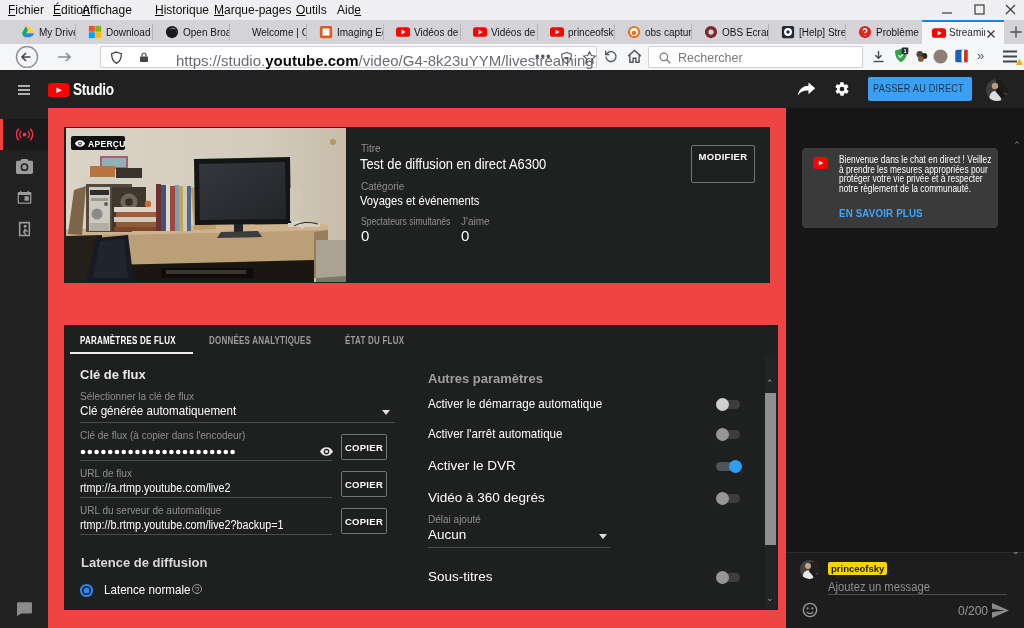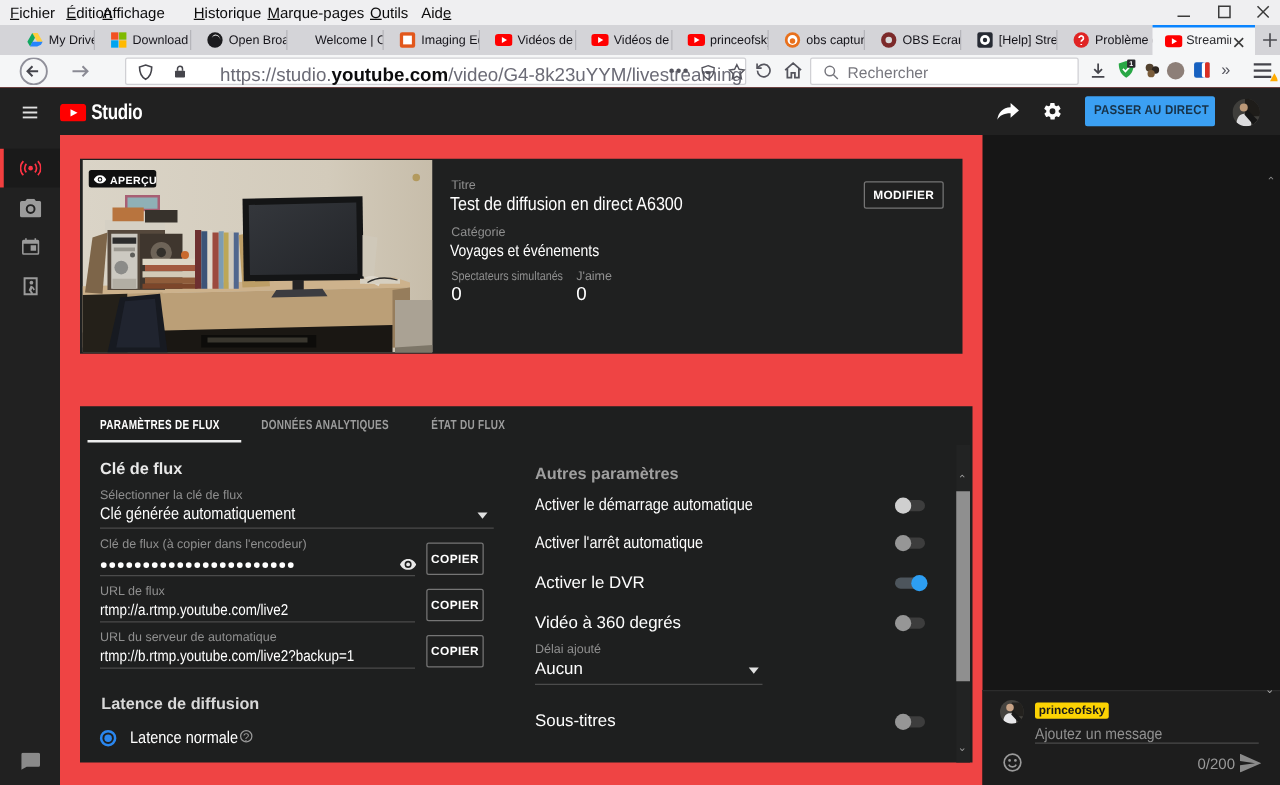--- a/index.html
+++ b/index.html
@@ -235,21 +235,21 @@
         <rect width="21" height="14.5" rx="3.2" fill="#f00"></rect>
         <path d="M8.4 4.4 L14 7.25 L8.4 10.1 Z" fill="#fff"></path>
       </svg>
     <span class="ab" style="left:73px;top:10px;color:#fff;font-size:17px;font-weight:bold;letter-spacing:-.3px;transform:scaleX(.8);transform-origin:0 0">Studio</span>
     <svg class="ab" style="left:797px;top:12px" width="19" height="15" viewBox="0 0 24 19">
         <path d="M14.5 0.5 L23 8 L14.5 15.5 V10.8 C7.5 10.8 3.5 13 1 17.5 C2 10 6.5 5.2 14.5 4.8 Z" fill="#fdfdfd"></path>
       </svg>
     <svg class="ab" style="left:834px;top:11px" width="16" height="16" viewBox="0 0 24 24">
         <path fill="#fdfdfd" d="M19.4 13c0-.3.1-.6.1-1s0-.7-.1-1l2.1-1.7c.2-.1.2-.4.1-.6l-2-3.5c-.1-.2-.4-.3-.6-.2l-2.5 1a7.3 7.3 0 0 0-1.7-1l-.4-2.6c0-.2-.2-.4-.5-.4h-4c-.2 0-.4.2-.5.4l-.4 2.6c-.6.3-1.2.6-1.7 1l-2.5-1c-.2-.1-.5 0-.6.2l-2 3.5c-.1.2-.1.5.1.6L4.6 11c0 .3-.1.6-.1 1s0 .7.1 1l-2.1 1.7c-.2.1-.2.4-.1.6l2 3.5c.1.2.4.3.6.2l2.5-1c.5.4 1.1.7 1.7 1l.4 2.6c0 .2.2.4.5.4h4c.2 0 .4-.2.5-.4l.4-2.6c.6-.3 1.2-.6 1.7-1l2.5 1c.2.1.5 0 .6-.2l2-3.5c.1-.2.1-.5-.1-.6L19.4 13zM12 15.5A3.5 3.5 0 1 1 12 8.5a3.5 3.5 0 0 1 0 7z"></path>
       </svg>
-    <div class="ab" style="left:868px;top:7px;width:104px;height:24px;background:#3ba0f3;border-radius:2px;text-align:right;line-height:24px;font-size:10.5px;font-weight:bold;color:#173248;font-size:10.2px"><span style="display:inline-block;transform:scaleX(.9);letter-spacing:.2px">PASSER AU DIRECT</span></div>
+    <div class="ab" style="left:868px;top:7px;width:104px;height:24px;background:#3ba0f3;border-radius:2px;text-align:left;line-height:24px;font-size:10.5px;font-weight:normal;color:#173248;font-size:10.2px"><span style="display:inline-block;transform:scaleX(.9);letter-spacing:.2px">PASSER AU DIRECT</span></div>
     <svg class="ab" style="left:986px;top:9px" width="22" height="22">
         <defs>
           <clipPath id="avc">
             <circle cx="11" cy="11" r="11"></circle>
           </clipPath>
         </defs>
         <g clip-path="url(#avc)">
           <rect width="22" height="22" fill="#3f3e3b"></rect>
           <rect x="10" y="0" width="12" height="14" fill="#1e1c19"></rect>
           <circle cx="9" cy="7" r="3.2" fill="#bb9878"></circle>
@@ -366,21 +366,21 @@
     </svg>
     <div class="ab" style="left:7px;top:9px;width:54px;height:14px;background:#101010;border-radius:2px">
       <svg class="ab" style="left:4px;top:3.5px" width="10" height="7" viewBox="0 0 24 16">
           <path d="M12 0 C6 0 2 4 0 8 C2 12 6 16 12 16 C18 16 22 12 24 8 C22 4 18 0 12 0 Z M12 12.5 A4.5 4.5 0 1 1 12 3.5 A4.5 4.5 0 0 1 12 12.5 Z" fill="#fff"></path>
           <circle cx="12" cy="8" r="2.4" fill="#fff"></circle>
         </svg>
       <span class="ab" style="left:17px;top:2.5px;font-size:8.5px;font-weight:bold;color:#fff;letter-spacing:.3px">APERÇU</span>
     </div>
     <span class="ab lbl" style="left:297px;top:16px">Titre</span>
     <span class="ab cx" style="left:296px;top:28px;color:#fff;font-size:15px">Test de diffusion en direct A6300</span>
-    <div class="obtn" style="left:627px;top:18px;width:64px;height:22px;line-height:21px">MODIFIER</div>
+    <div class="obtn" style="left:627px;top:18px;width:64px;height:38px;line-height:21px">MODIFIER</div>
     <span class="ab lbl" style="left:297px;top:54px">Catégorie</span>
     <span class="ab cx" style="left:296px;top:66px;color:#fff;font-size:13px">Voyages et événements</span>
     <span class="ab lbl cx" style="left:297px;top:89px">Spectateurs simultanés</span>
     <span class="ab lbl" style="left:397px;top:89px">J'aime</span>
     <span class="ab" style="left:297px;top:100px;color:#fff;font-size:15px">0</span>
     <span class="ab" style="left:397px;top:100px;color:#fff;font-size:15px">0</span>
   </div>
   <div class="ab" id="card2">
     <span class="ab" style="left:16px;top:9px;color:#fff;font-size:10.5px;font-weight:bold;letter-spacing:.3px;transform:scaleX(.76);transform-origin:0 0;white-space:nowrap">PARAMÈTRES DE FLUX</span>
     <div class="ab" style="left:6px;top:27px;width:123px;height:2px;background:#ededed"></div>
@@ -471,20 +471,28 @@
         <div class="kn" style="left:0;background:#969696"></div>
       </div>
 
     <div class="ab" style="left:701px;top:31px;width:11px;height:254px;background:#222323"></div>
     <div class="ab" style="left:701px;top:68px;width:11px;height:152px;background:#8f8f8f"></div>
     <span class="ab" style="left:702px;top:53px;color:#9a9a9a;font-size:9px">⌃</span>
     <span class="ab" style="left:702px;top:268px;color:#9a9a9a;font-size:9px">⌄</span>
   </div>
   <div class="ab" id="chat">
     <span class="ab" style="left:227px;top:32px;color:#8a8a8a;font-size:9px">⌃</span>
+    <div class="ab" style="left:16px;top:40px;width:196px;height:80px;background:#3a3a3a;border-radius:4px">
+      <svg class="ab" style="left:11px;top:9px" width="15" height="12" viewBox="0 0 16 13">
+          <rect width="16" height="13" rx="3" fill="#f00"></rect>
+          <path d="M6.2 3.8 L11 6.5 L6.2 9.2 Z" fill="#fff"></path>
+        </svg>
+      <div class="ab" style="left:37px;top:7px;width:200px;color:#fff;font-size:11px;line-height:9.7px;transform:scaleX(.76);transform-origin:0 0;white-space:nowrap">Bienvenue dans le chat en direct ! Veillez<br>à prendre les mesures appropriées pour<br>protéger votre vie privée et à respecter<br>notre règlement de la communauté.</div>
+      <span class="ab cx" style="left:37px;top:59px;color:#3ea6ff;font-size:11.3px;font-weight:bold;letter-spacing:.2px">EN SAVOIR PLUS</span>
+    </div>
     <div class="ab" style="left:0;top:444px;width:238px;height:76px;background:#1d1d1d;border-top:1px solid #2c2c2c">
       <svg class="ab" style="left:14px;top:7px" width="19" height="19">
           <defs>
             <clipPath id="avc2">
               <circle cx="9.5" cy="9.5" r="9.5"></circle>
             </clipPath>
           </defs>
           <g clip-path="url(#avc2)">
             <rect width="19" height="19" fill="#45433f"></rect>
             <rect x="9.5" y="2" width="9.5" height="11" fill="#23211e"></rect>

